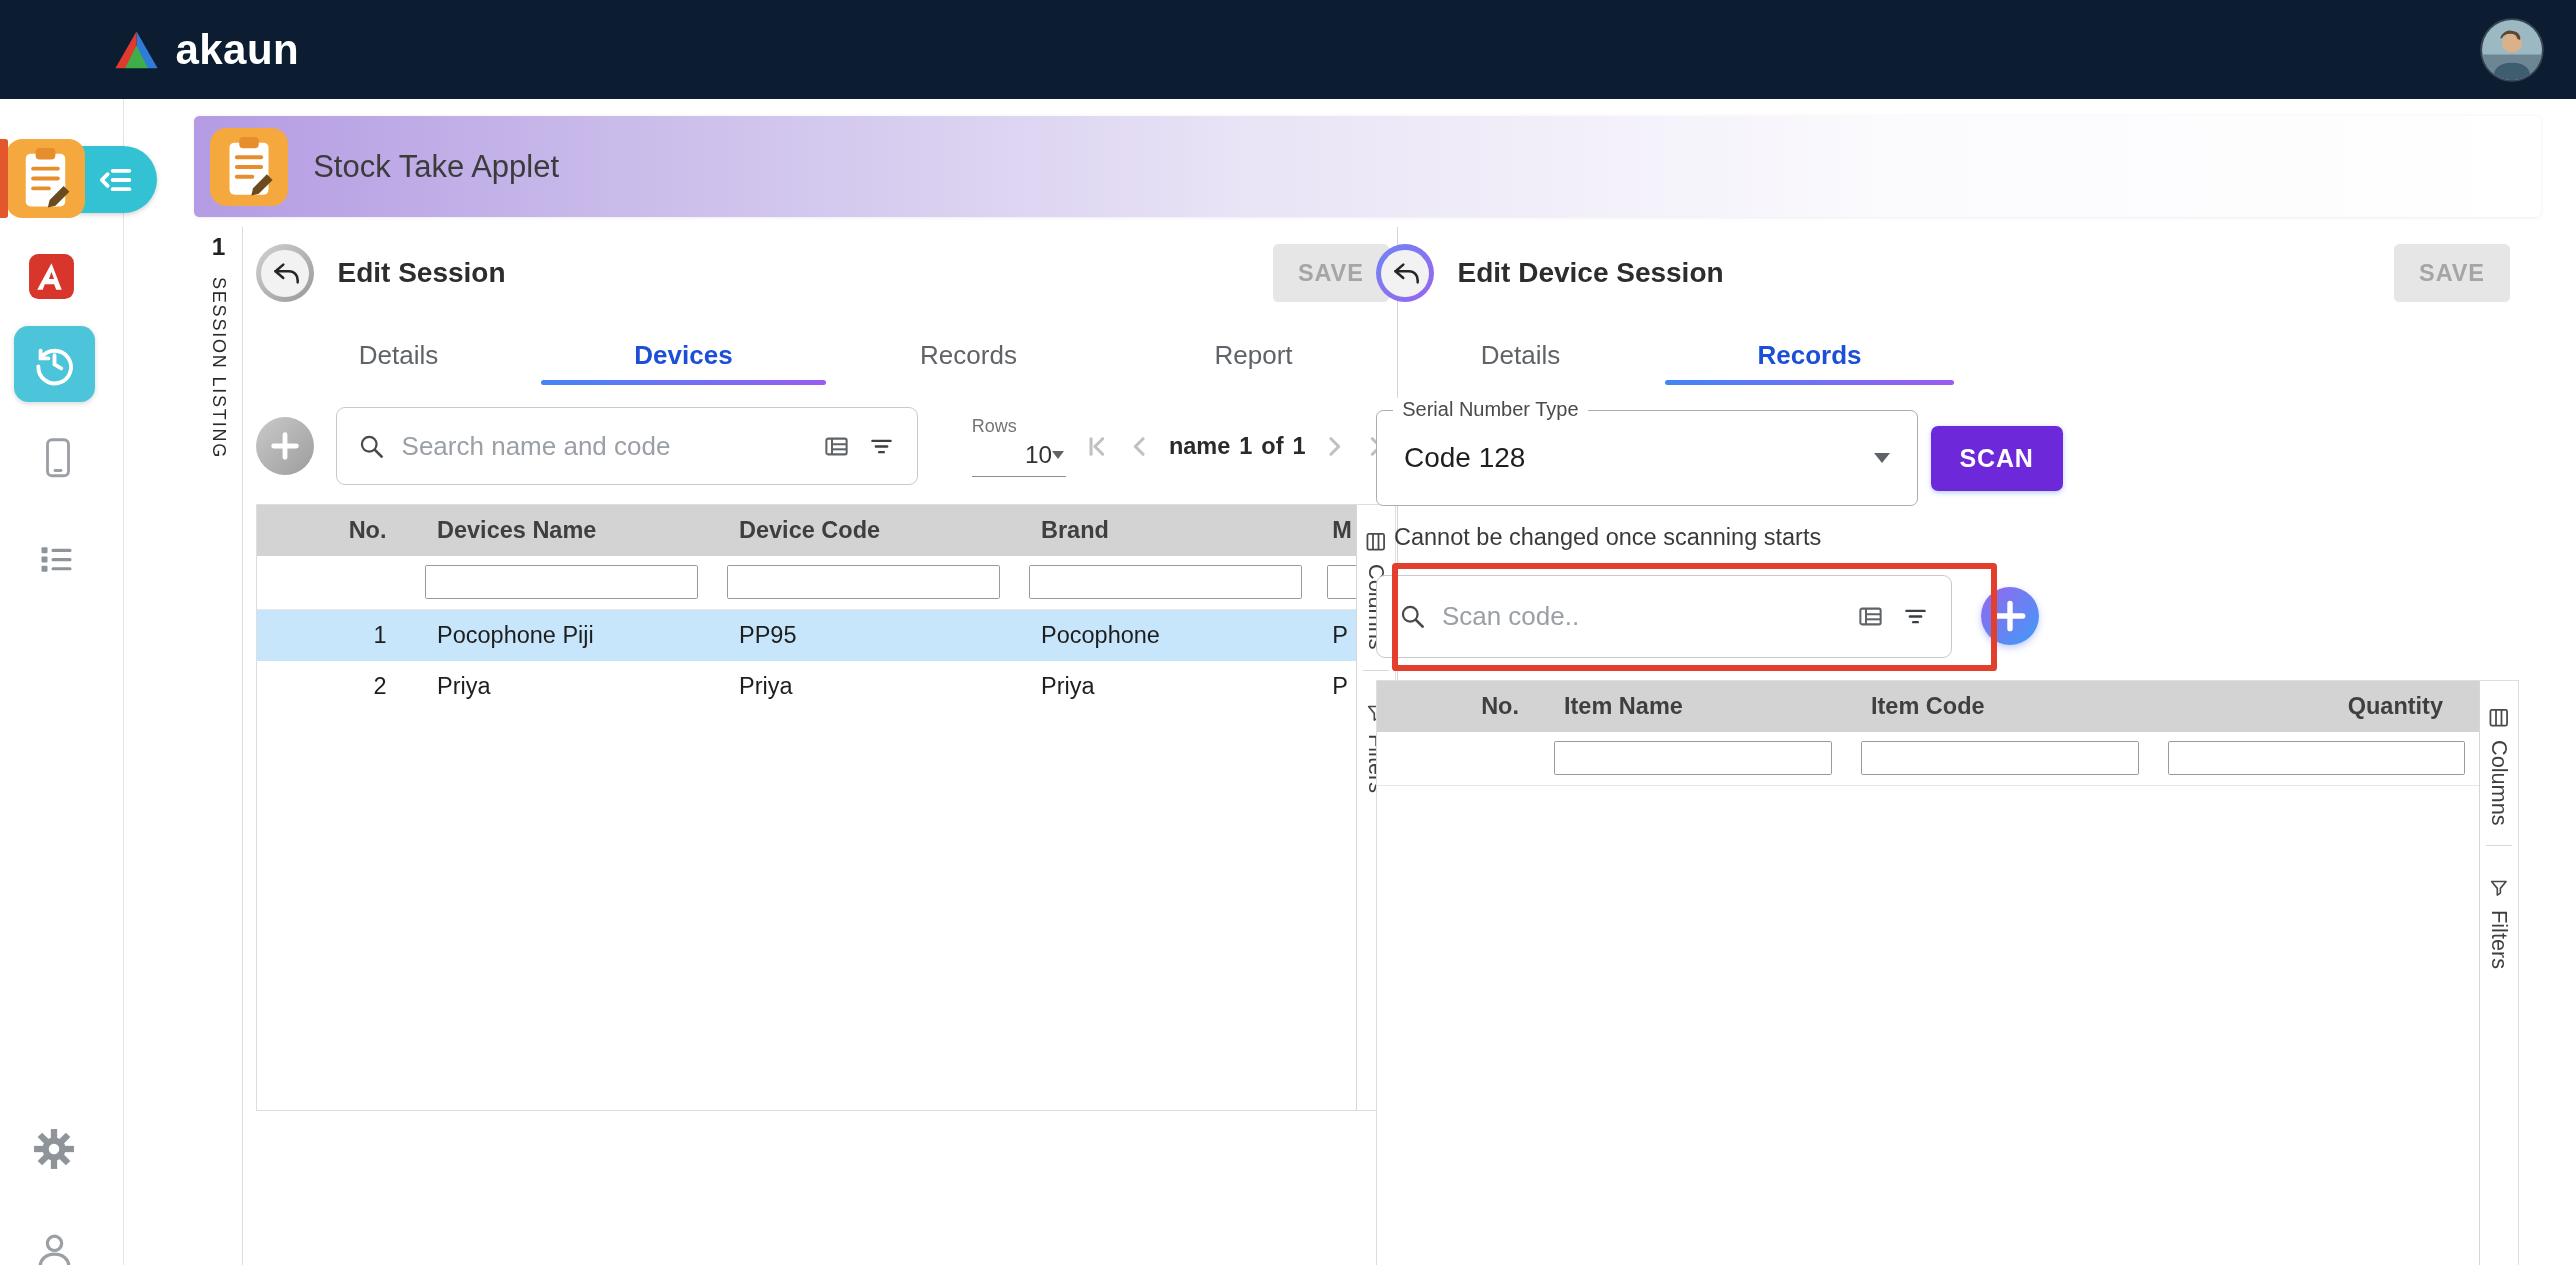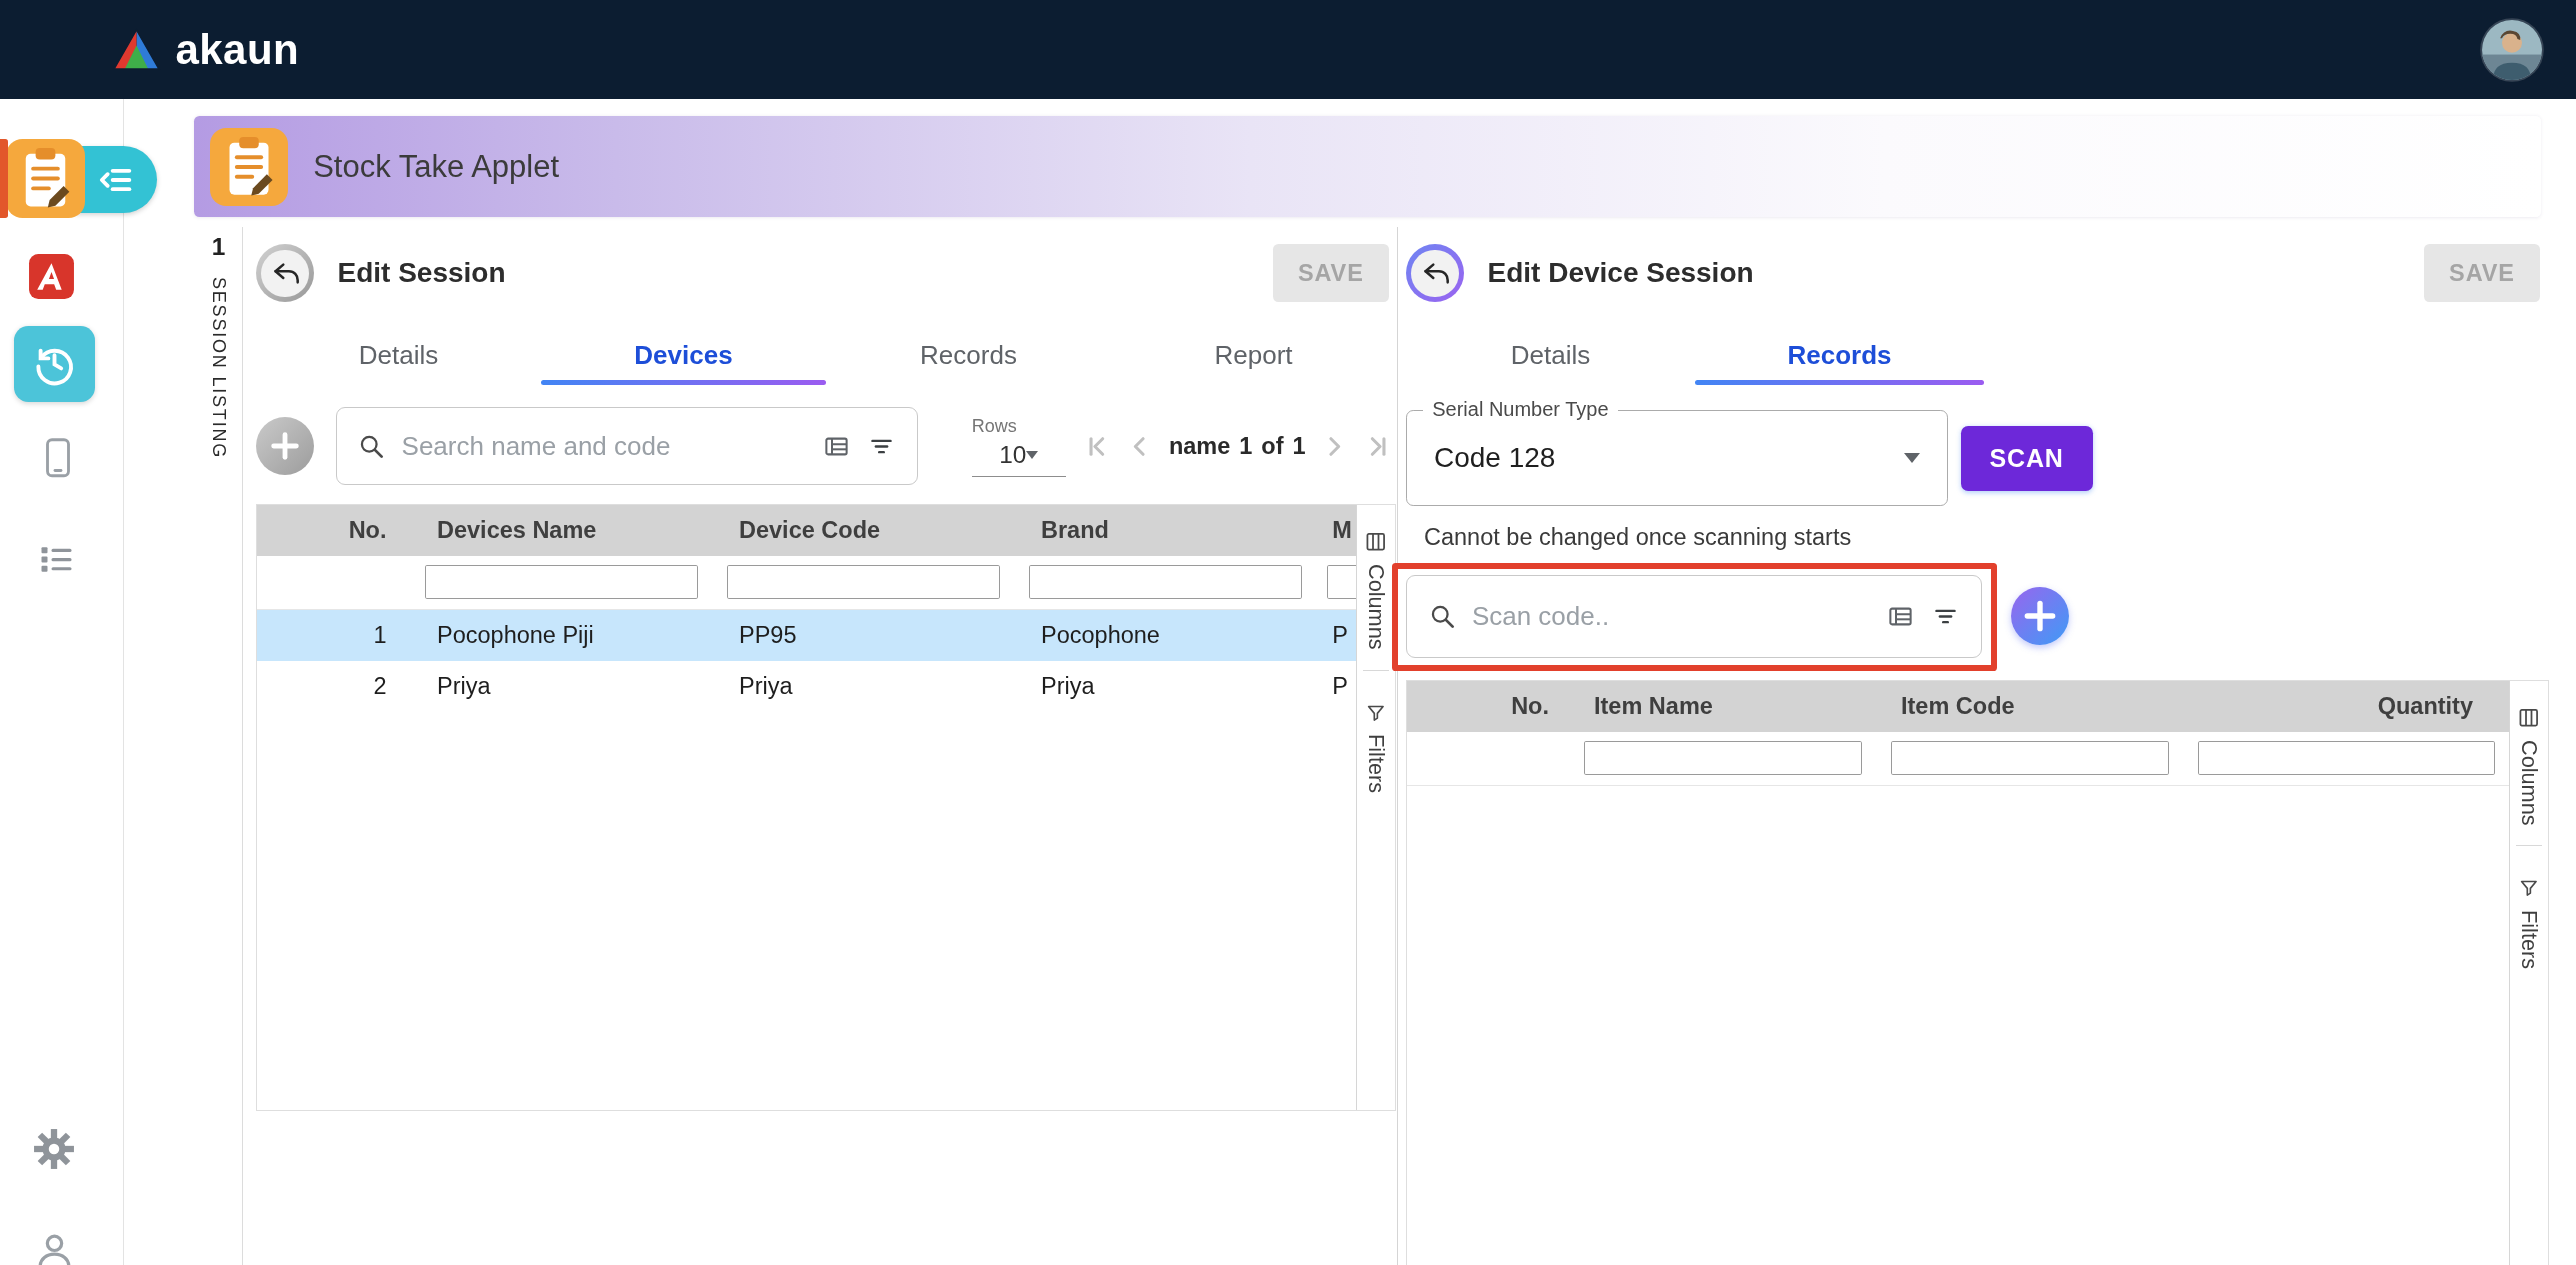--- a/index.html
+++ b/index.html
@@ -47,21 +47,21 @@
                    align-items:center; gap:16.2px; cursor:pointer; }
   .strip-num { font-size:24.4px; font-weight:700; color:#222; }
   .vtext { writing-mode:vertical-rl; }
   .strip-label { font-size:18px; letter-spacing:1.8px; color:#2a2a2a; }
   .strip-border { position:absolute; left:242px; top:227px; width:0.9px; height:1038px; background:#dcdcdc; }
   .panel-divider { position:absolute; left:1397px; top:227px; width:0.9px; height:1038px; background:#d5d5d5; }
 
   
   .panel { position:absolute; top:230px; }
   .left-panel  { left:256px;  width:1140px; height:1035px; }
-  .right-panel { left:1406px; width:1170px; height:1035px; }
+  .right-panel { left:1376px; width:1170px; height:1035px; }
 
   .panel-head { display:flex; align-items:center; height:58px; margin-top:14.4px; }
   .back-btn { width:58px; height:58px; border-radius:50%; border:none; position:relative; cursor:pointer;
               display:flex; align-items:center; justify-content:center; flex:0 0 auto; padding:0; }
   .back-btn.gray  { background:linear-gradient(135deg,#d2d2d2,#989898); }
   .back-btn.color { background:linear-gradient(135deg,#6f86f2,#9a63f0); }
   .back-btn::before { content:""; position:absolute; inset:5.4px; border-radius:50%; background:#f2f2f2; }
   .back-btn svg { position:relative; z-index:1; }
   .panel-title { font-size:28px; font-weight:700; color:#2d2d2d; margin-left:23.5px; }
   .save-btn { margin-left:auto; width:116px; height:58px; background:#e6e6e6; color:#a5a5a5; border:none;
@@ -91,21 +91,21 @@
   .searchbox.left-search { width:592px; margin-left:21.7px; }
   .searchbox.scan { width:576px; height:83px; }
   .searchbox input { flex:1; min-width:0; border:none; outline:none; font-size:26px; color:#333;
                      font-family:inherit; background:transparent; }
   .searchbox input::placeholder { color:#9aa0a6; }
   .box-icons { display:flex; align-items:center; gap:18px; }
   .icon-btn { background:none; border:none; cursor:pointer; display:flex; align-items:center; padding:0; }
 
   .rows-select { margin-left:54px; width:96px; cursor:pointer; }
   .rows-label { display:block; font-size:18px; color:#757575; margin-bottom:1px; }
-  .rows-value-row { display:flex; align-items:center; justify-content:center;
+  .rows-value-row { display:flex; align-items:center; justify-content:flex-end;
                     border-bottom:0.9px solid #8d8d8d; padding:3.6px 1.8px 7.2px; font-size:24.4px; color:#333; }
   .caret { width:0; height:0; border-left:8.1px solid transparent; border-right:8.1px solid transparent;
            border-top:10px solid #5f6368; }
   .caret.small { border-left-width:6.3px; border-right-width:6.3px; border-top-width:8.1px; }
 
   .pagination { margin-left:12.6px; display:flex; align-items:center; gap:5.4px; }
   .page-btn { width:38px; height:42px; display:flex; align-items:center; justify-content:center;
               background:none; border:none; cursor:pointer; padding:0; }
   .page-label { display:flex; gap:9px; align-items:baseline; font-size:23.5px; color:#2a2a2a;
                 font-weight:600; padding:0 3.6px; white-space:nowrap; }

